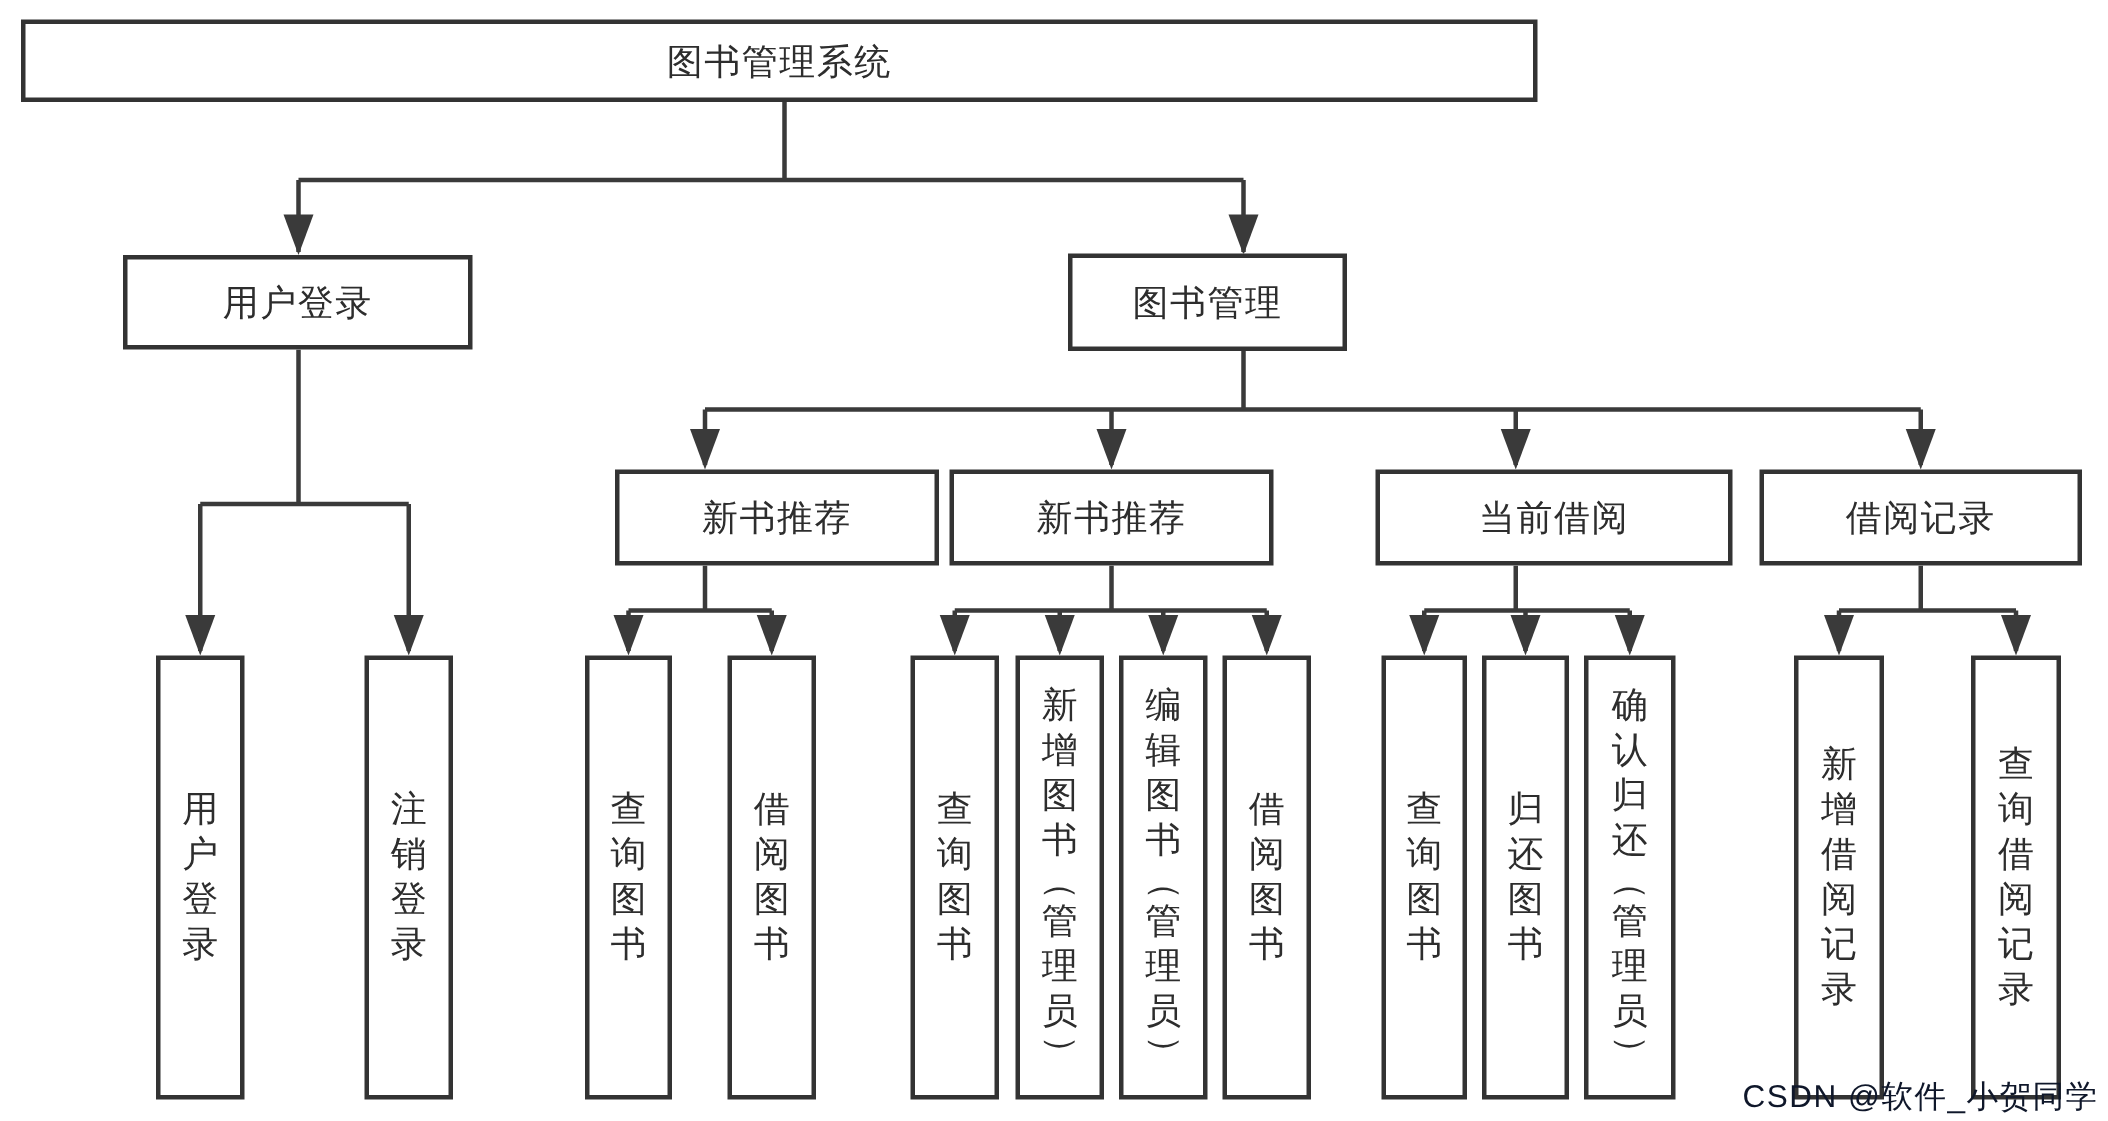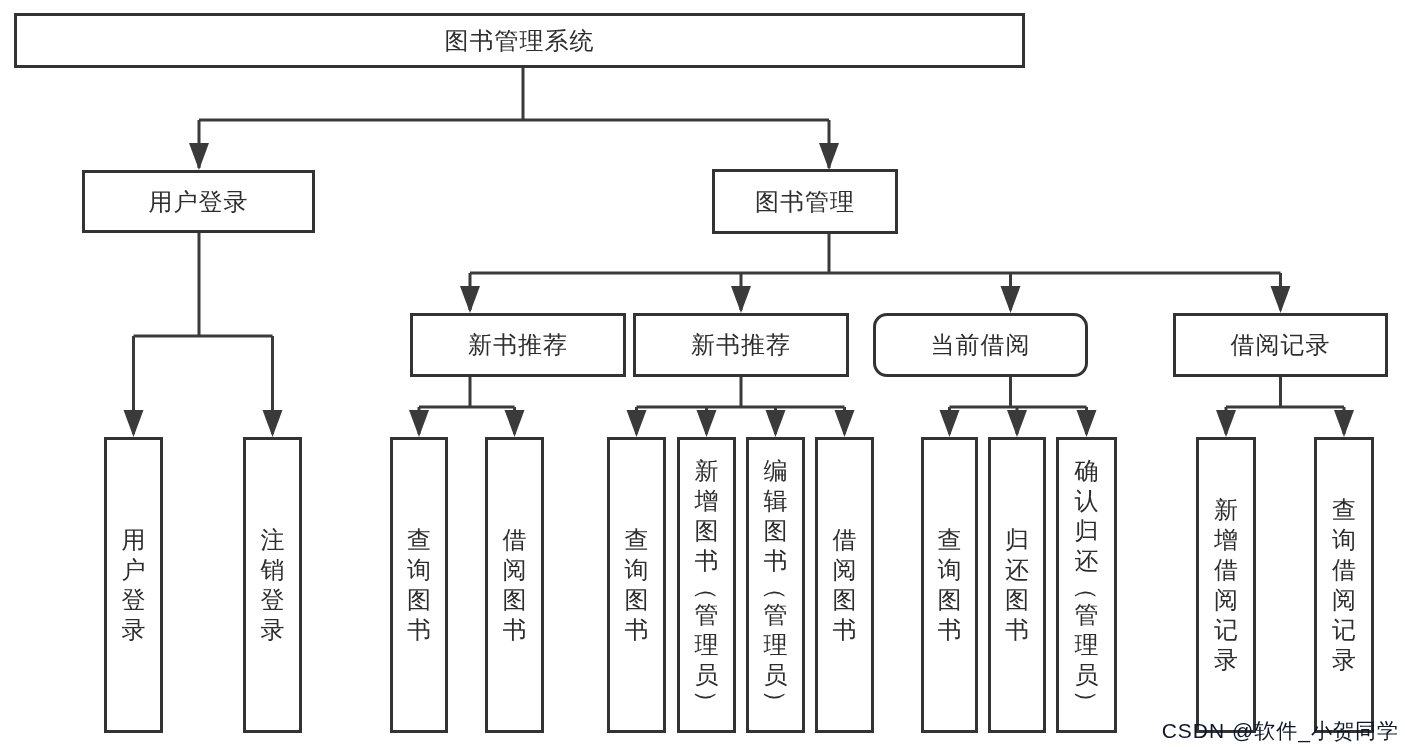--- a/index.html
+++ b/index.html
@@ -70,21 +70,21 @@
   <div class="node h" style="left:712px;top:169px;width:186px;height:65px;">
     <span>图书管理</span>
   </div>
 
   <div class="node h" style="left:362px;top:313px;width:216px;height:64px;margin-left:48px;">
     <span>新书推荐</span>
   </div>
   <div class="node h" style="left:633px;top:313px;width:216px;height:64px;">
     <span>新书推荐</span>
   </div>
-  <div class="node h" style="left:873px;top:313px;width:215px;height:64px;border-radius:14px;">
+  <div class="node h" style="left:917px;top:313px;width:238px;height:64px;">
     <span>当前借阅</span>
   </div>
   <div class="node h" style="left:1173px;top:313px;width:215px;height:64px;">
     <span>借阅记录</span>
   </div>
 
   <div class="node" style="left:104px;top:437px;width:59px;height:296px;">
     <span class="vlabel">
         <span class="vch">用</span>
         <span class="vch">户</span>

